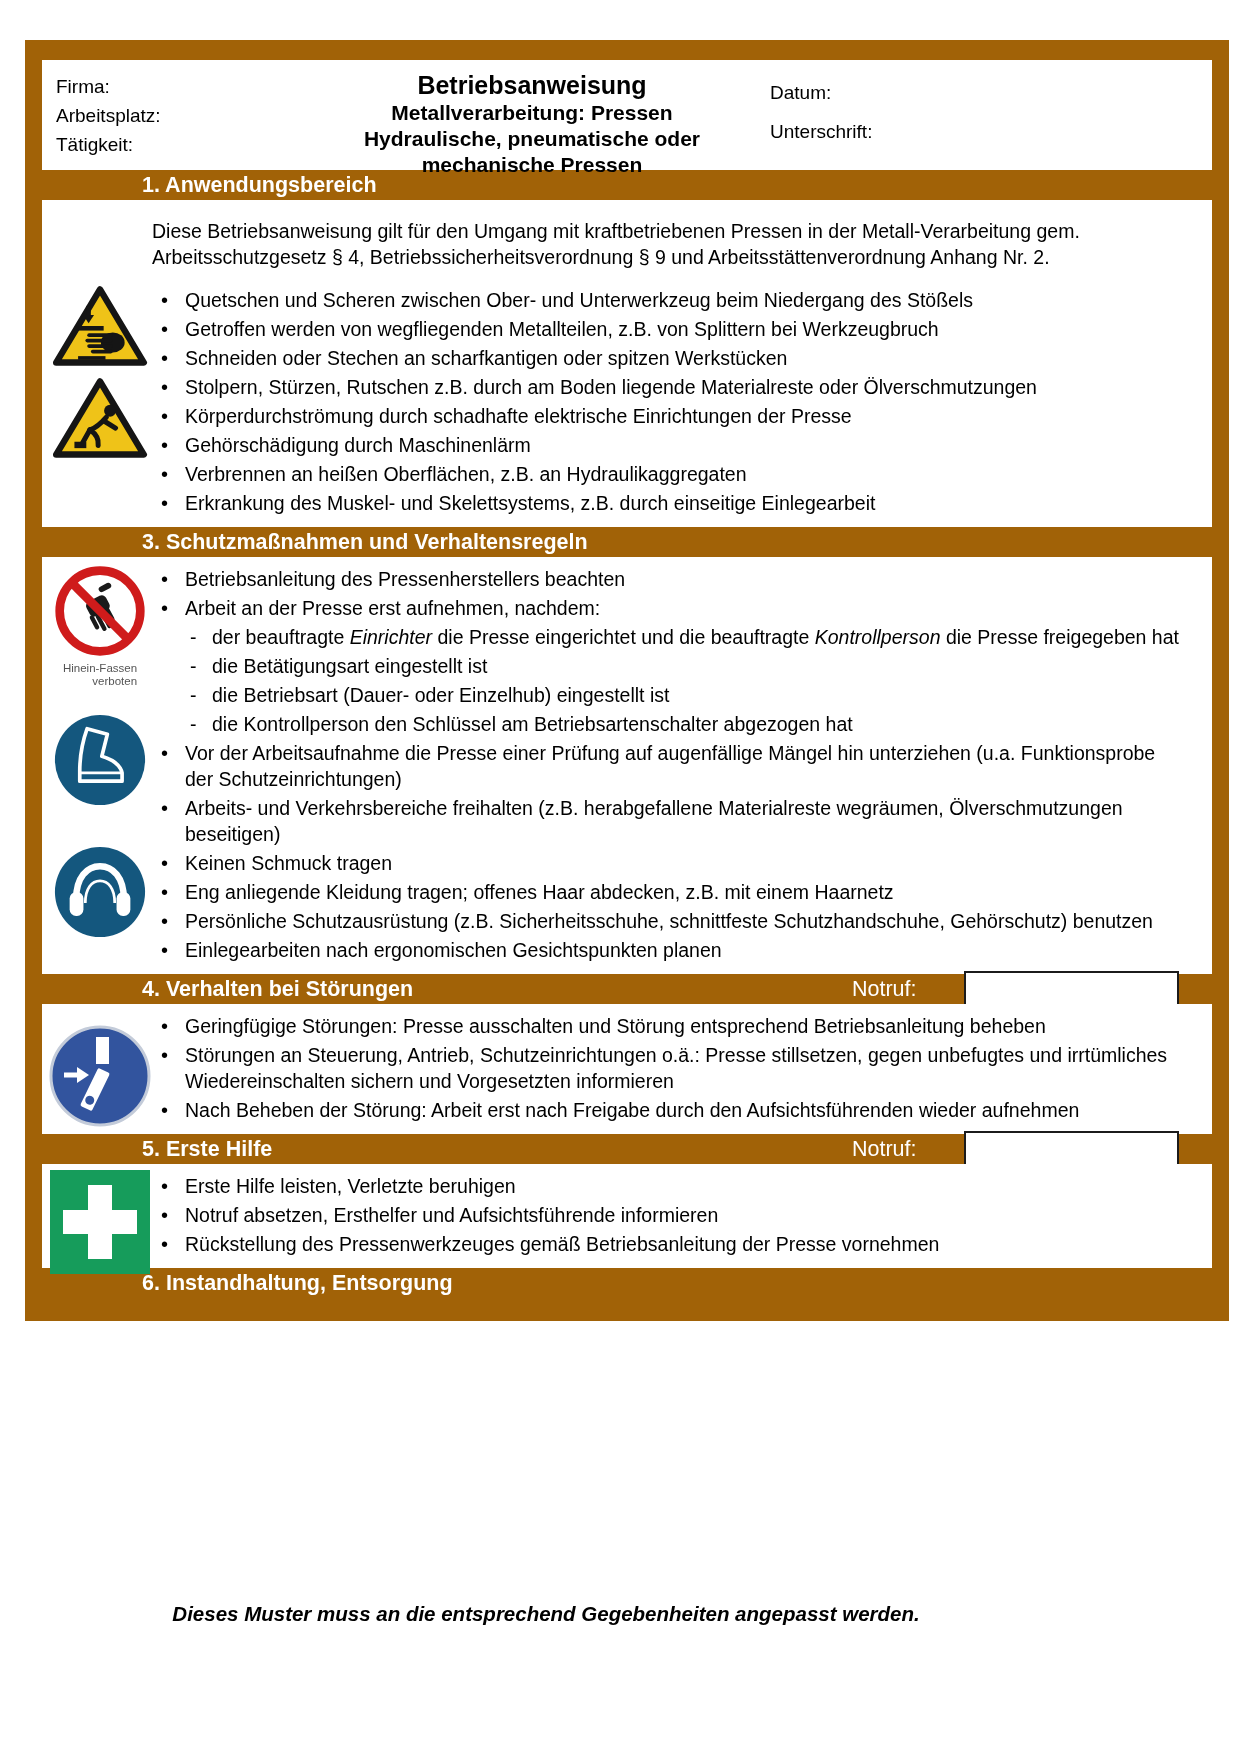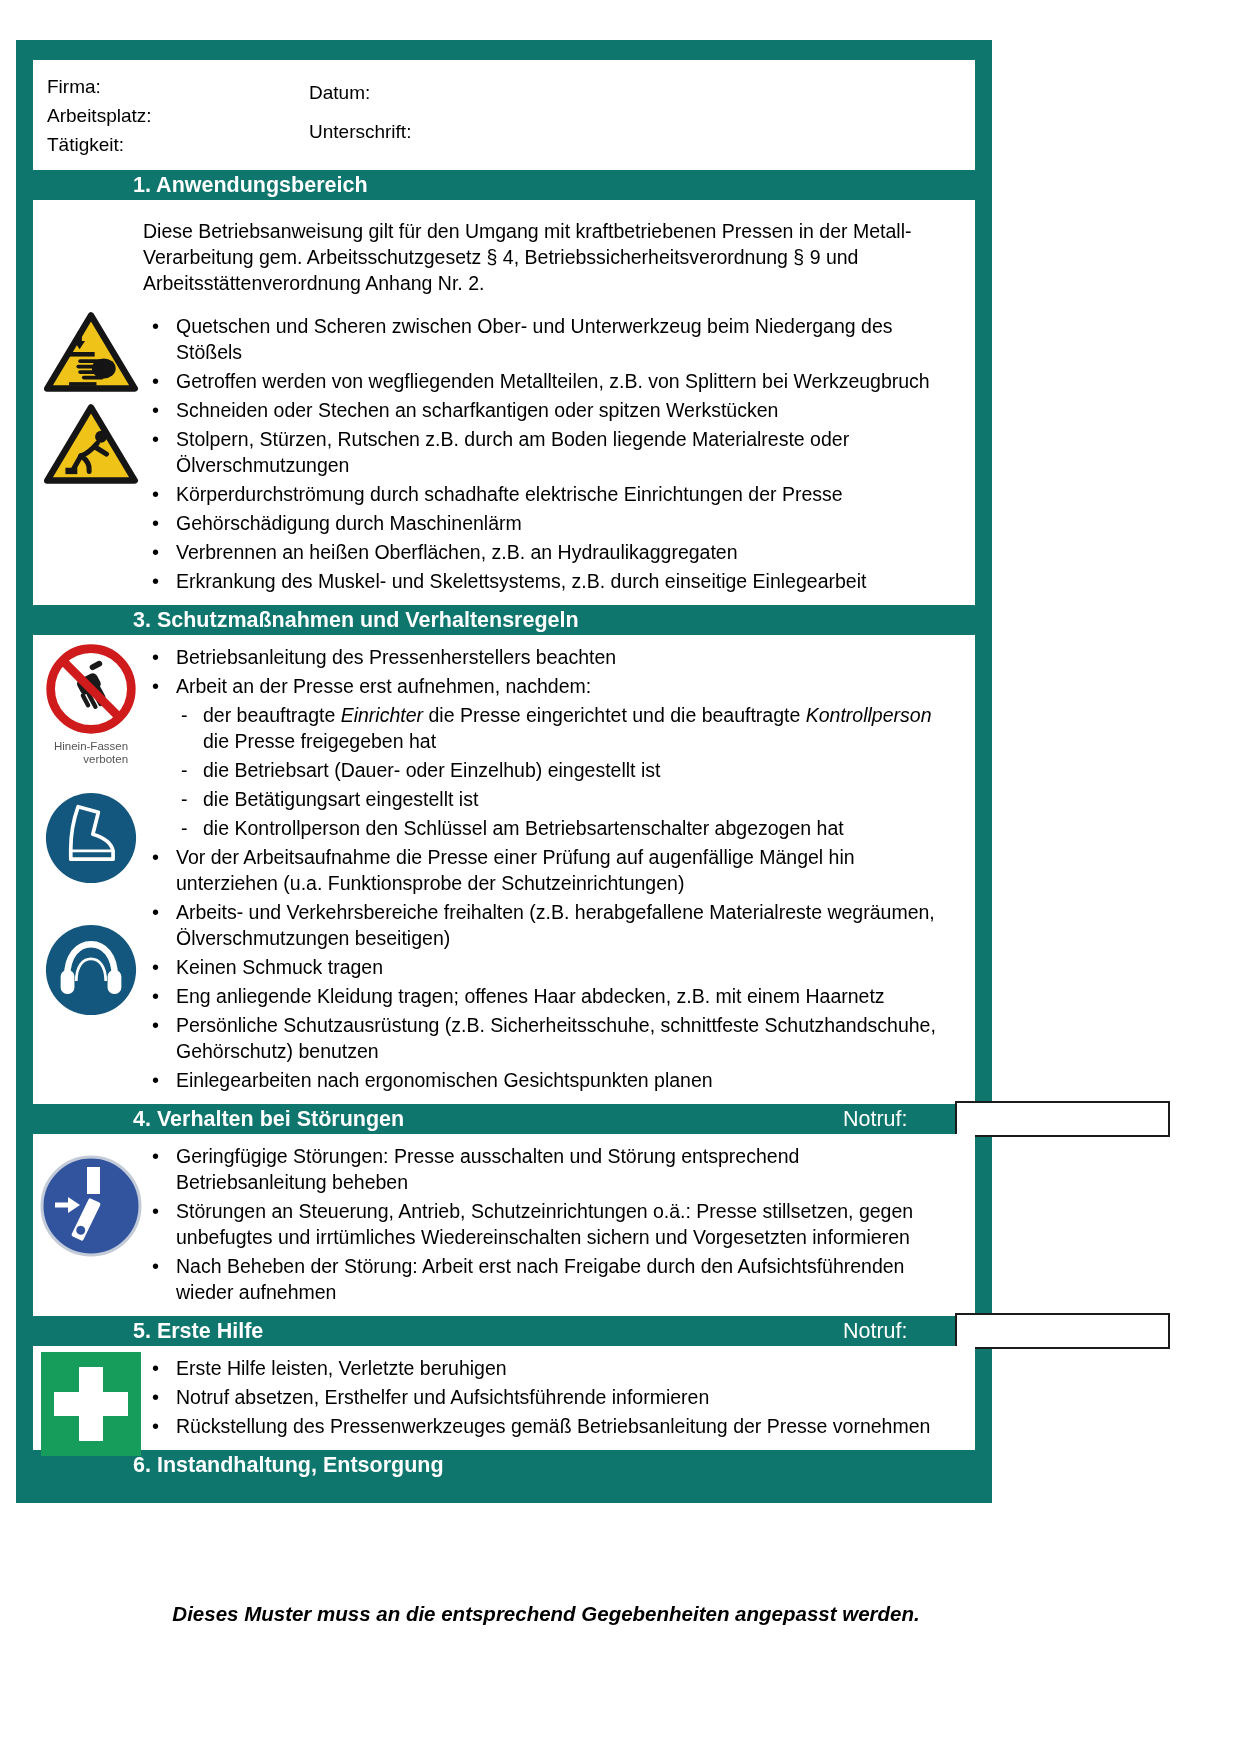--- a/index.html
+++ b/index.html
@@ -2,22 +2,22 @@
 <html><head>
 <meta charset="utf-8">
 <style>
   * { margin:0; padding:0; box-sizing:border-box; }
   html,body { background:#ffffff; }
   body {
     width:1240px; height:1754px; position:relative; overflow:hidden;
     font-family:"Liberation Sans", sans-serif; color:#000;
   }
   .frame {
-    position:absolute; left:16px; top:40px; width:976px;
-    background:#0f766e; padding:20px 17px 23px 17px;
+    position:absolute; left:25px; top:40px; width:1204px;
+    background:#a16207; padding:20px 17px 23px 17px;
   }
   .white { background:#fff; }
 
   
   .header-box { display:flex; height:110px; padding:8px 14px; }
   .hcol-left { width:250px; display:flex; flex-direction:column; justify-content:space-between; padding:8px 0 6px 0; font-size:19px; }
   .hcol-center { width:452px; text-align:center; font-weight:bold; padding-top:2px; }
   .doc-title { font-size:25px; line-height:30px; }
   .doc-subtitle { font-size:21px; line-height:26px; }
   .hcol-right { flex:1; font-size:19px; padding:14px 0 0 12px; }
@@ -60,20 +60,25 @@
 </head>
 <body>
 
 <div class="frame">
 
   <div class="white header-box">
     <div class="hcol-left">
       <div class="fld">Firma:</div>
       <div class="fld">Arbeitsplatz:</div>
       <div class="fld">Tätigkeit:</div>
+    </div>
+    <div class="hcol-center">
+      <div class="doc-title">Betriebsanweisung</div>
+      <div class="doc-subtitle">Metallverarbeitung: Pressen</div>
+      <div class="doc-subtitle">Hydraulische, pneumatische oder mechanische Pressen</div>
     </div>
     <div class="hcol-right">
       <div class="fld">Datum:</div>
       <div class="fld">Unterschrift:</div>
     </div>
   </div>
 
   <div class="band">
     <span class="band-title">1. Anwendungsbereich</span>
   </div>
@@ -159,22 +164,22 @@
           <rect x="17" y="50" width="15" height="26" rx="7" fill="#fff"></rect>
           <rect x="68" y="50" width="15" height="26" rx="7" fill="#fff"></rect>
         </svg>
       </span>
     </div>
     <div class="bullet"><span>Betriebsanleitung des Pressenherstellers beachten</span></div>
     <div class="bullet"><span>Arbeit an der Presse erst aufnehmen, nachdem:</span></div>
     <div class="dash">
       <span>der beauftragte </span><span class="it">Einrichter</span><span> die Presse eingerichtet und die beauftragte </span><span class="it">Kontrollperson</span><span> die Presse freigegeben hat</span>
     </div>
+    <div class="dash"><span>die Betätigungsart eingestellt ist</span></div>
     <div class="dash"><span>die Betriebsart (Dauer- oder Einzelhub) eingestellt ist</span></div>
-    <div class="dash"><span>die Betätigungsart eingestellt ist</span></div>
     <div class="dash"><span>die Kontrollperson den Schlüssel am Betriebsartenschalter abgezogen hat</span></div>
     <div class="bullet"><span>Vor der Arbeitsaufnahme die Presse einer Prüfung auf augenfällige Mängel hin unterziehen (u.a. Funktionsprobe der Schutzeinrichtungen)</span></div>
     <div class="bullet"><span>Arbeits- und Verkehrsbereiche freihalten (z.B. herabgefallene Materialreste wegräumen, Ölverschmutzungen beseitigen)</span></div>
     <div class="bullet"><span>Keinen Schmuck tragen</span></div>
     <div class="bullet"><span>Eng anliegende Kleidung tragen; offenes Haar abdecken, z.B. mit einem Haarnetz</span></div>
     <div class="bullet"><span>Persönliche Schutzausrüstung (z.B. Sicherheitsschuhe, schnittfeste Schutzhandschuhe, Gehörschutz) benutzen</span></div>
     <div class="bullet"><span>Einlegearbeiten nach ergonomischen Gesichtspunkten planen</span></div>
   </div>
 
   <div class="band">

